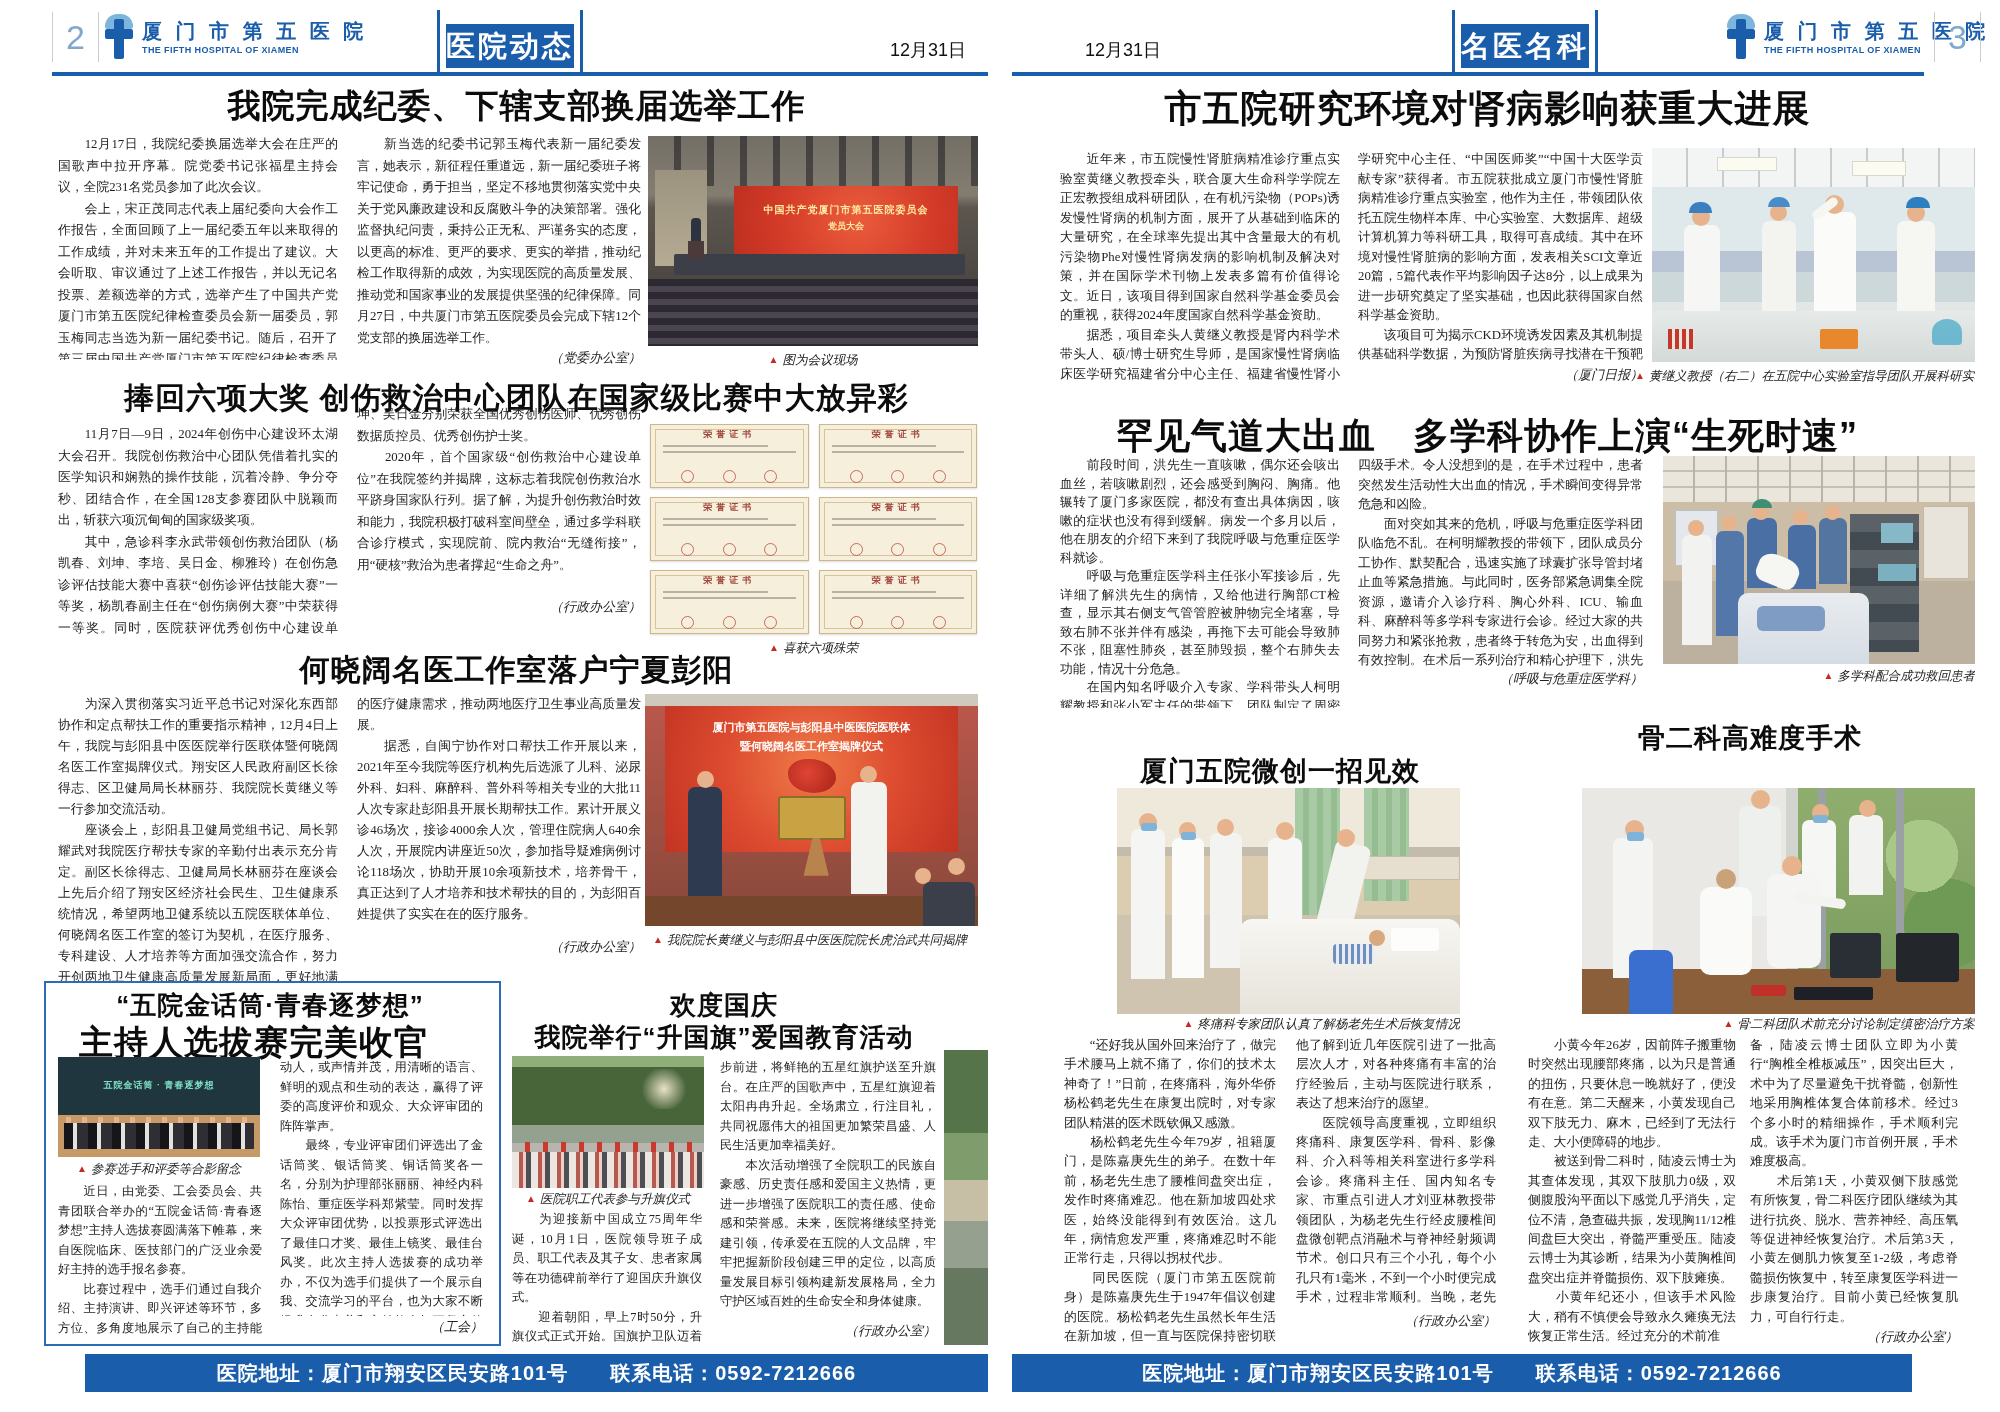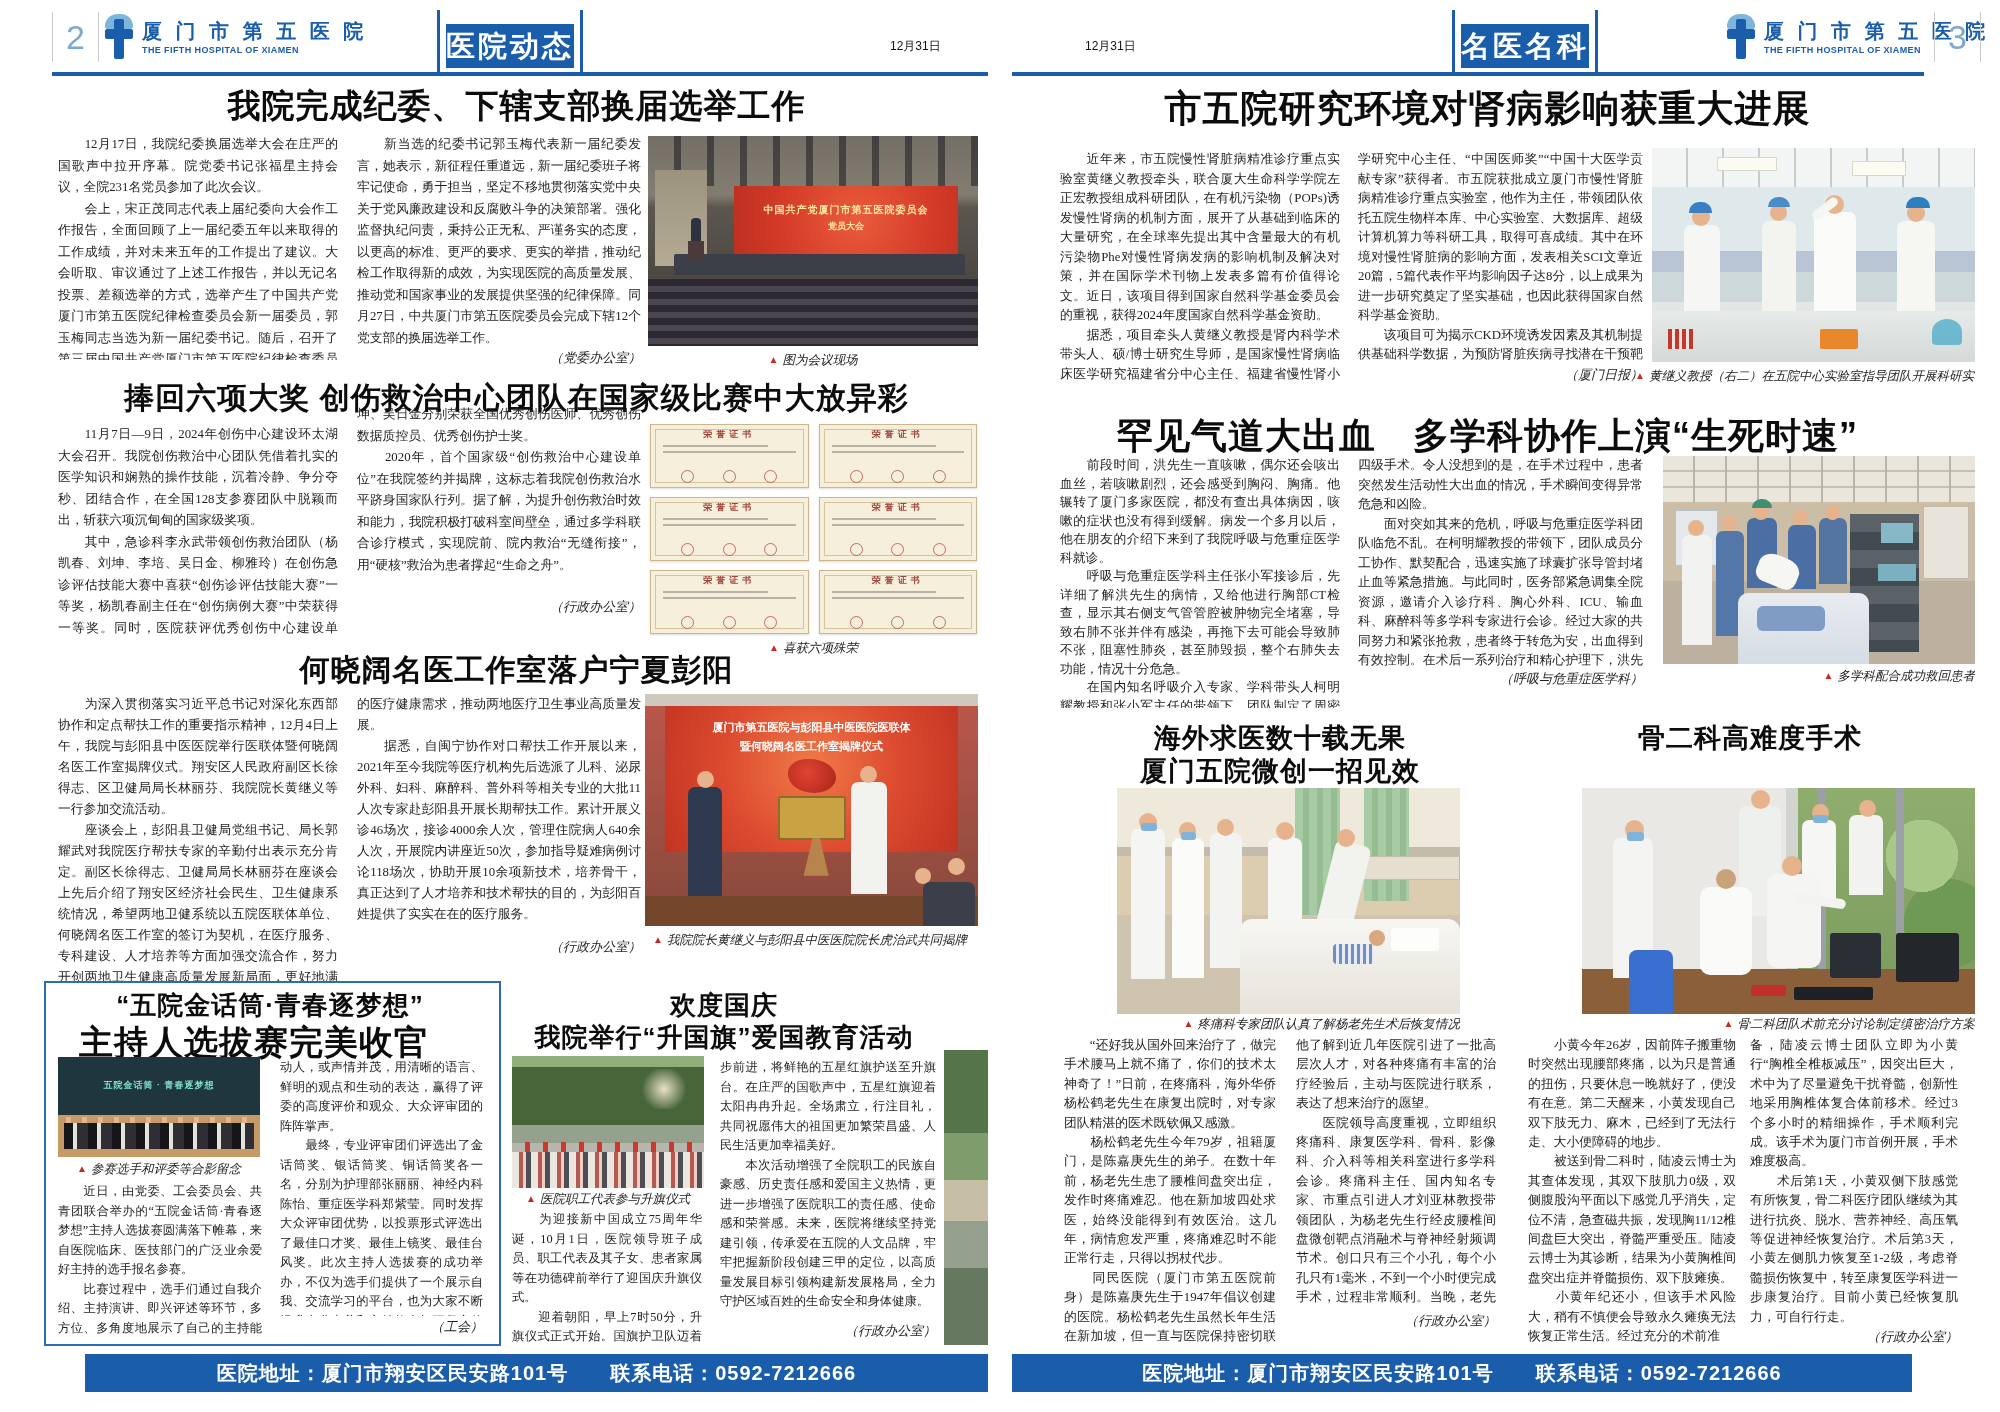--- a/index.html
+++ b/index.html
@@ -19,21 +19,21 @@
     padding:0 13px;line-height:50px;}
   .hosp-name{color:var(--blue);font-family:"Liberation Sans","DejaVu Sans",sans-serif;
     font-weight:bold;font-size:20px;letter-spacing:4px;line-height:1.1;white-space:nowrap;}
   .hosp-en{color:var(--blue);font-family:"Liberation Sans","DejaVu Sans",sans-serif;
     font-weight:bold;font-size:9px;letter-spacing:.4px;margin-top:3px;white-space:nowrap;}
   .logo-cross{position:relative;width:30px;height:46px;flex:0 0 auto;}
   .logo-cross .arc{position:absolute;left:1px;top:0;width:28px;height:15px;background:#7db5dd;
     border-radius:14px 14px 3px 3px;}
   .logo-cross .v{position:absolute;left:10px;top:5px;width:10px;height:40px;background:var(--blue);border-radius:2px;}
   .logo-cross .h{position:absolute;left:1px;top:15px;width:28px;height:10px;background:var(--blue);border-radius:2px;}
-  .hdr-date{position:absolute;font-size:12px;color:#111;font-family:"Liberation Sans","DejaVu Sans",sans-serif;}
+  .hdr-date{position:absolute;font-size:18px;color:#111;font-family:"Liberation Sans","DejaVu Sans",sans-serif;}
   .art-title{position:absolute;font-family:"Liberation Sans","DejaVu Sans",sans-serif;
     font-weight:bold;color:#0c0c0c;text-align:center;letter-spacing:1px;white-space:nowrap;}
   .coltext{position:absolute;font-size:12.8px;line-height:21.5px;text-align:justify;
     white-space:pre-line;overflow:hidden;color:#1e1e1e;}
   .lh21{line-height:21px;} .lh195{line-height:19.5px;} .lh18{line-height:18.5px;} .lh194{line-height:19.4px;}
   .small{font-size:12.3px;}
   .attr{position:absolute;font-size:13px;font-style:italic;text-align:right;color:#222;}
   .caption{position:absolute;font-size:12.5px;font-style:italic;color:#222;text-align:center;white-space:nowrap;overflow:hidden;}
   .caption .tri{color:var(--red);font-style:normal;font-size:10px;margin-right:4px;vertical-align:1px;}
   .photo{position:absolute;overflow:hidden;}
@@ -321,21 +321,20 @@
       <div class="figure" style="left:50%;top:30%;width:28px;height:66px;background:#54759f;"></div>
       <div class="head" style="left:51.8%;top:23.5%;width:15px;height:15px;"></div>
       <div class="abs" style="left:30%;top:48%;width:42px;height:30px;background:#f6f6f2;transform:rotate(22deg);border-radius:40% 40% 10px 10px;"></div>
       <div class="abs" style="left:24%;bottom:0;width:42%;height:34%;background:linear-gradient(180deg,#e8ecf0,#d6dce4);border-radius:10px 10px 0 0;"></div>
       <div class="abs" style="left:30%;bottom:16%;width:22%;height:12%;background:#7f9cc4;border-radius:6px;"></div>
     </div>
     <div class="caption" style="left:647px;top:668px;width:328px;text-align:right;">
       <span class="tri">▲</span><span>多学科配合成功救回患者</span>
     </div>
 
-    <div class="art-title" style="left:60px;top:720px;width:440px;font-size:27px;">海外求医数十载无果</div>
     <div class="art-title" style="left:60px;top:753px;width:440px;font-size:27px;">厦门五院微创一招见效</div>
     <div class="photo" style="left:117px;top:788px;width:343px;height:226px;background:linear-gradient(180deg,#efe9dc 0 30%,#dcccb0 30% 56%,#cfc4b0 56% 100%);">
       <div class="abs" style="left:0;top:26%;width:100%;height:4%;background:#c3bbab;"></div>
       <div class="abs" style="left:52%;top:0;width:13%;height:56%;background:repeating-linear-gradient(90deg,#a8caa4 0 8px,#96bc92 8px 14px);"></div>
       <div class="abs" style="left:72%;top:0;width:13%;height:50%;background:repeating-linear-gradient(90deg,#a8caa4 0 8px,#96bc92 8px 14px);"></div>
       <div class="abs" style="right:0;top:30%;width:28%;height:10%;background:#e6dfd0;border:1px solid #c6bca8;"></div>
       <div class="figure" style="left:4%;top:18%;width:34px;height:150px;background:#f5f5f3;"></div>
       <div class="head" style="left:6.5%;top:11%;width:18px;height:18px;"></div>
       <div class="abs" style="left:7%;top:15.5%;width:16px;height:8px;background:#7fb3d9;border-radius:3px;"></div>
       <div class="figure" style="left:16%;top:22%;width:32px;height:140px;background:#fbfbfa;"></div>

